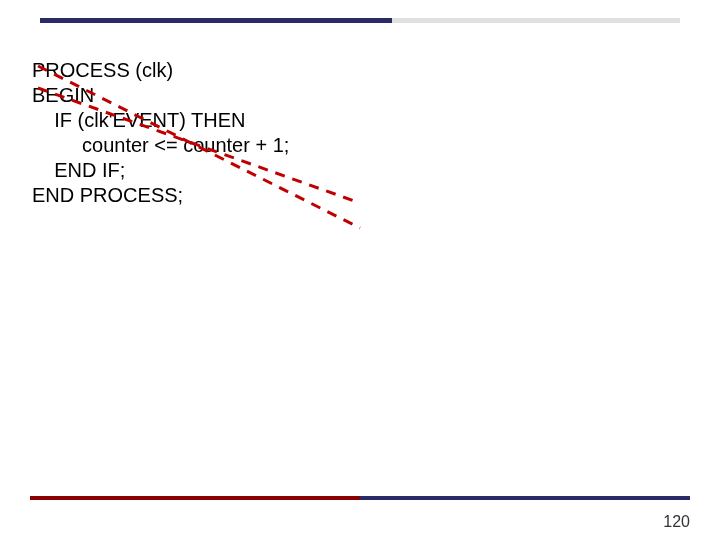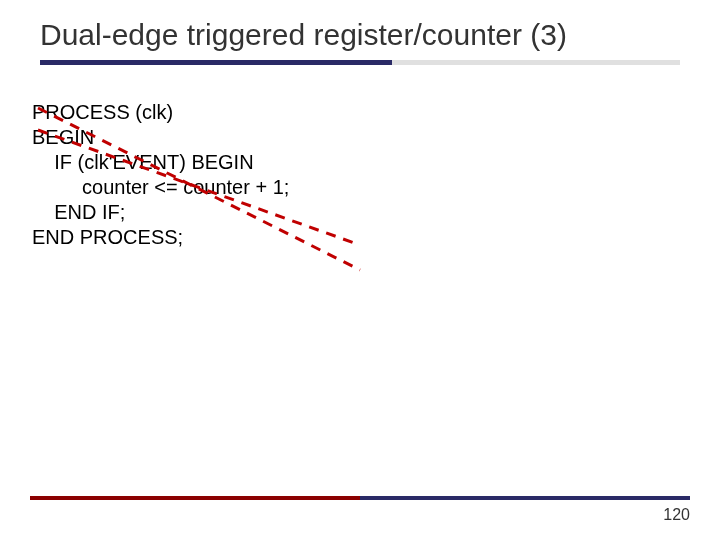--- a/index.html
+++ b/index.html
@@ -53,38 +53,37 @@
   .footer-line {
     position: absolute;
     bottom: 40px;
     left: 30px;
     right: 30px;
     height: 4px;
     background: linear-gradient(to right, #8b0000 0%, #8b0000 50%, #2a2a66 50%, #2a2a66 100%);
   }
   .page-num {
     position: absolute;
-    bottom: 16px;
+    bottom: 9px;
     right: 30px;
     font-size: 16px;
     color: #333;
   }
 </style>
 </head>
 <body>
 
 <div class="slide">
 
-  <div class="title">Dual-edge triggered register/counter (3)</div>
   <div class="title-underline"></div>
 
   <div class="code-block-wrapper">
     <div class="code-block"><span>PROCESS (clk)</span>
 <span>BEGIN</span>
-<span>    IF (clk'EVENT) BEGIN</span>
+<span>    IF (clk'EVENT) THEN</span>
 <span>         counter &lt;= counter + 1;</span>
 <span>    END IF;</span>
 <span>END PROCESS;</span></div>
     <svg class="strike-svg" width="400" height="180">
       <line x1="8" y1="8" x2="330" y2="170" stroke="#c00000" stroke-width="3" stroke-dasharray="10,8"></line>
       <line x1="8" y1="30" x2="330" y2="145" stroke="#c00000" stroke-width="3" stroke-dasharray="10,8"></line>
     </svg>
   </div>
 
 

